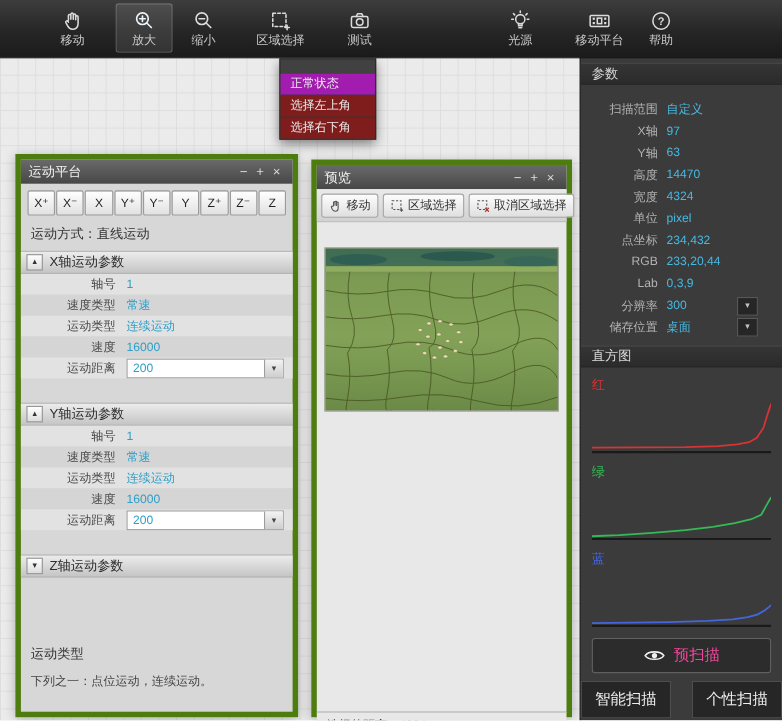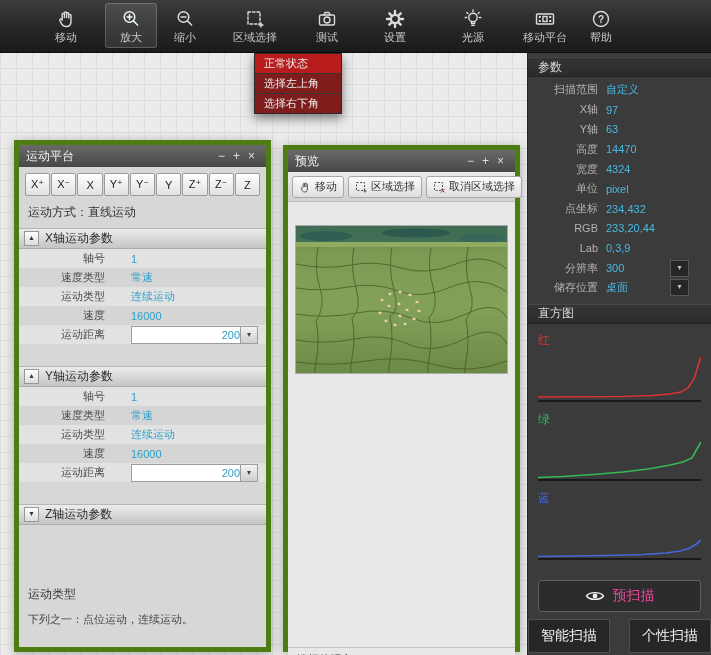--- a/index.html
+++ b/index.html
@@ -14,21 +14,21 @@
            align-items:center;justify-content:center;gap:2px;border-radius:3px;cursor:pointer;}
   .tb-item.active{background:rgba(255,255,255,.10);box-shadow:inset 0 0 0 1px rgba(255,255,255,.20);}
   .tb-label{font-size:11px;color:#c9c9c9;line-height:1;white-space:nowrap;}
   .tb-icon{display:block;}
 
   
   .region-menu{position:absolute;left:254px;top:53px;width:86px;z-index:40;
                background:#414141;border:1px solid #2a2a2a;box-shadow:0 4px 10px rgba(0,0,0,.5);}
   .menu-item{height:19px;line-height:19px;padding-left:9px;font-size:11px;color:#ececec;
              background:#7f1d1d;border-bottom:1px solid #363636;cursor:pointer;}
-  .menu-item.selected{background:#b91c1c;}
+  .menu-item.selected{background:#a21caf;margin-top:13px;}
   .menu-item:last-child{border-bottom:none;}
 
   
   .workspace{position:absolute;left:0;top:52px;width:528px;bottom:0;
              background-color:#ebebeb;
              background-image:linear-gradient(#dedede 1px,transparent 1px),
                               linear-gradient(90deg,#dedede 1px,transparent 1px);
              background-size:16px 16px;}
 
   
@@ -46,28 +46,28 @@
             border:1px solid #9b9b9b;border-radius:2px;font-size:11px;color:#222;
             display:flex;align-items:center;justify-content:center;cursor:pointer;}
   .mode-label{font-size:12px;color:#333;padding:3px 9px 7px;}
   .sec-header{height:19px;background:linear-gradient(#ececec,#c5c5c5);
               border-top:1px solid #b6b6b6;border-bottom:1px solid #acacac;
               display:flex;align-items:center;padding:0 5px;gap:6px;cursor:pointer;}
   .sec-arrow{width:13px;height:13px;background:linear-gradient(#ffffff,#dcdcdc);
              border:1px solid #979797;font-size:8px;line-height:12px;text-align:center;color:#333;}
   .sec-title{font-size:12px;color:#2d2d2d;}
   .sec-gap{height:22px;}
-  .mp-row{height:19px;display:flex;align-items:center;padding:0 8px;font-size:11px;gap:16px;}
+  .mp-row{height:19px;display:flex;align-items:center;padding:0 8px;font-size:11px;}
   .sec-rows .mp-row:nth-child(odd){background:#e2e2e2;}
   .sec-rows .mp-row:nth-child(even){background:#d5d5d5;}
   .mp-label{width:78px;text-align:right;color:#4a4a4a;flex:0 0 auto;}
   .mp-value{margin-left:10px;color:#2d9fc8;}
   .combo{margin-left:10px;flex:1;height:16px;background:#ffffff;border:1px solid #9d9d9d;
          display:flex;align-items:center;cursor:pointer;}
-  .combo-value{flex:1;padding-left:5px;font-size:11px;color:#2d9fc8;text-align:right;}
+  .combo-value{flex:1;padding-left:5px;font-size:11px;color:#2d9fc8;}
   .combo-btn{width:16px;height:100%;background:linear-gradient(#f3f3f3,#cecece);
              border-left:1px solid #9d9d9d;font-size:8px;color:#444;text-align:center;line-height:15px;}
   .mfooter{position:absolute;left:0;right:0;bottom:20px;padding:0 9px;}
   .mfooter-heading{font-size:12px;color:#333;margin-bottom:9px;}
   .mfooter-text{font-size:11px;color:#454545;}
 
   
   .preview-win{left:283px;top:145px;width:227px;height:497px;background:#e8e8e8;}
   .pv-toolbar{height:29px;background:linear-gradient(#eaeaea,#d2d2d2);
               border-bottom:1px solid #bcbcbc;display:flex;align-items:center;gap:4px;padding:0 4px;}
@@ -78,21 +78,21 @@
   .pv-img{display:block;margin:23px auto 0;border:1px solid #a9a9a9;background:#6b8a46;}
   .pv-status{position:absolute;left:0;right:0;bottom:0;height:23px;border-top:1px solid #c2c2c2;
              display:flex;align-items:center;padding-left:9px;font-size:11px;color:#333;background:#e8e8e8;}
 
   
   .rp{position:absolute;right:0;top:52px;width:183px;bottom:0;background:#3b3b3b;
       border-left:1px solid #262626;z-index:15;}
   .rp-header{height:18px;margin-top:5px;background:linear-gradient(#353535,#2b2b2b);
              border-top:1px solid #474747;border-bottom:1px solid #222;
              display:flex;align-items:center;padding-left:10px;font-size:12px;color:#d8d8d8;}
-  .rp-rows{padding-top:3px;}
+  .rp-rows{padding-top:13px;}
   .rp-row{height:19.8px;display:flex;align-items:center;position:relative;font-size:11px;}
   .rp-label{width:70px;text-align:right;color:#b2b2b2;flex:0 0 auto;}
   .rp-value{margin-left:8px;color:#47b9e2;}
   .rp-dd{position:absolute;right:22px;width:17px;height:15px;background:#262626;
          border:1px solid #575757;color:#c2c2c2;font-size:8px;line-height:14px;
          text-align:center;cursor:pointer;}
   .hist-label{font-size:12px;margin:8px 0 3px 10px;}
   .hist-svg{display:block;margin-left:10px;}
   .prescan{position:absolute;left:10px;right:10px;top:528px;height:30px;background:#2c2c2c;
            border:1px solid #606060;border-radius:3px;display:flex;align-items:center;
@@ -143,36 +143,20 @@
 
     <div class="tb-item" style="left:301px;width:52px">
       <svg class="tb-icon" width="22" height="22" viewBox="0 0 22 22" fill="none" stroke="#dcdcdc" stroke-width="1.4" stroke-linecap="round" stroke-linejoin="round">
         <rect x="3.5" y="7" width="15" height="10" rx="1.5"></rect>
           <path d="M8 7 L9 4.5 H13 L14 7"></path>
           <circle cx="11" cy="12" r="3"></circle>
       </svg>
       <span class="tb-label">测试</span>
     </div>
 
-    <div class="tb-item" style="left:369px;width:52px">
-      <svg class="tb-icon" width="22" height="22" viewBox="0 0 22 22" fill="none" stroke="#dcdcdc">
-        <g stroke-width="2.4" stroke-linecap="round">
-          <line x1="11" y1="3" x2="11" y2="6"></line>
-            <line x1="11" y1="16" x2="11" y2="19"></line>
-          <line x1="3" y1="11" x2="6" y2="11"></line>
-            <line x1="16" y1="11" x2="19" y2="11"></line>
-          <line x1="5.3" y1="5.3" x2="7.4" y2="7.4"></line>
-            <line x1="14.6" y1="14.6" x2="16.7" y2="16.7"></line>
-          <line x1="5.3" y1="16.7" x2="7.4" y2="14.6"></line>
-            <line x1="14.6" y1="7.4" x2="16.7" y2="5.3"></line>
-        </g>
-        <circle cx="11" cy="11" r="4.1" stroke-width="2.2"></circle>
-      </svg>
-      <span class="tb-label">设置</span>
-    </div>
 
     <div class="tb-item" style="left:447px;width:52px">
       <svg class="tb-icon" width="22" height="22" viewBox="0 0 22 22" fill="none" stroke="#dcdcdc" stroke-width="1.4" stroke-linecap="round">
         <circle cx="11" cy="9.5" r="4.2"></circle>
           <path d="M9.4 13.4 V15.4 H12.6 V13.4"></path>
           <path d="M9.7 17.2 H12.3"></path>
         <path d="M11 2 V3.4 M4.8 4.4 L5.9 5.5 M17.2 4.4 L16.1 5.5 M3.2 9.5 H4.7 M17.3 9.5 H18.8"></path>
       </svg>
       <span class="tb-label">光源</span>
     </div>

